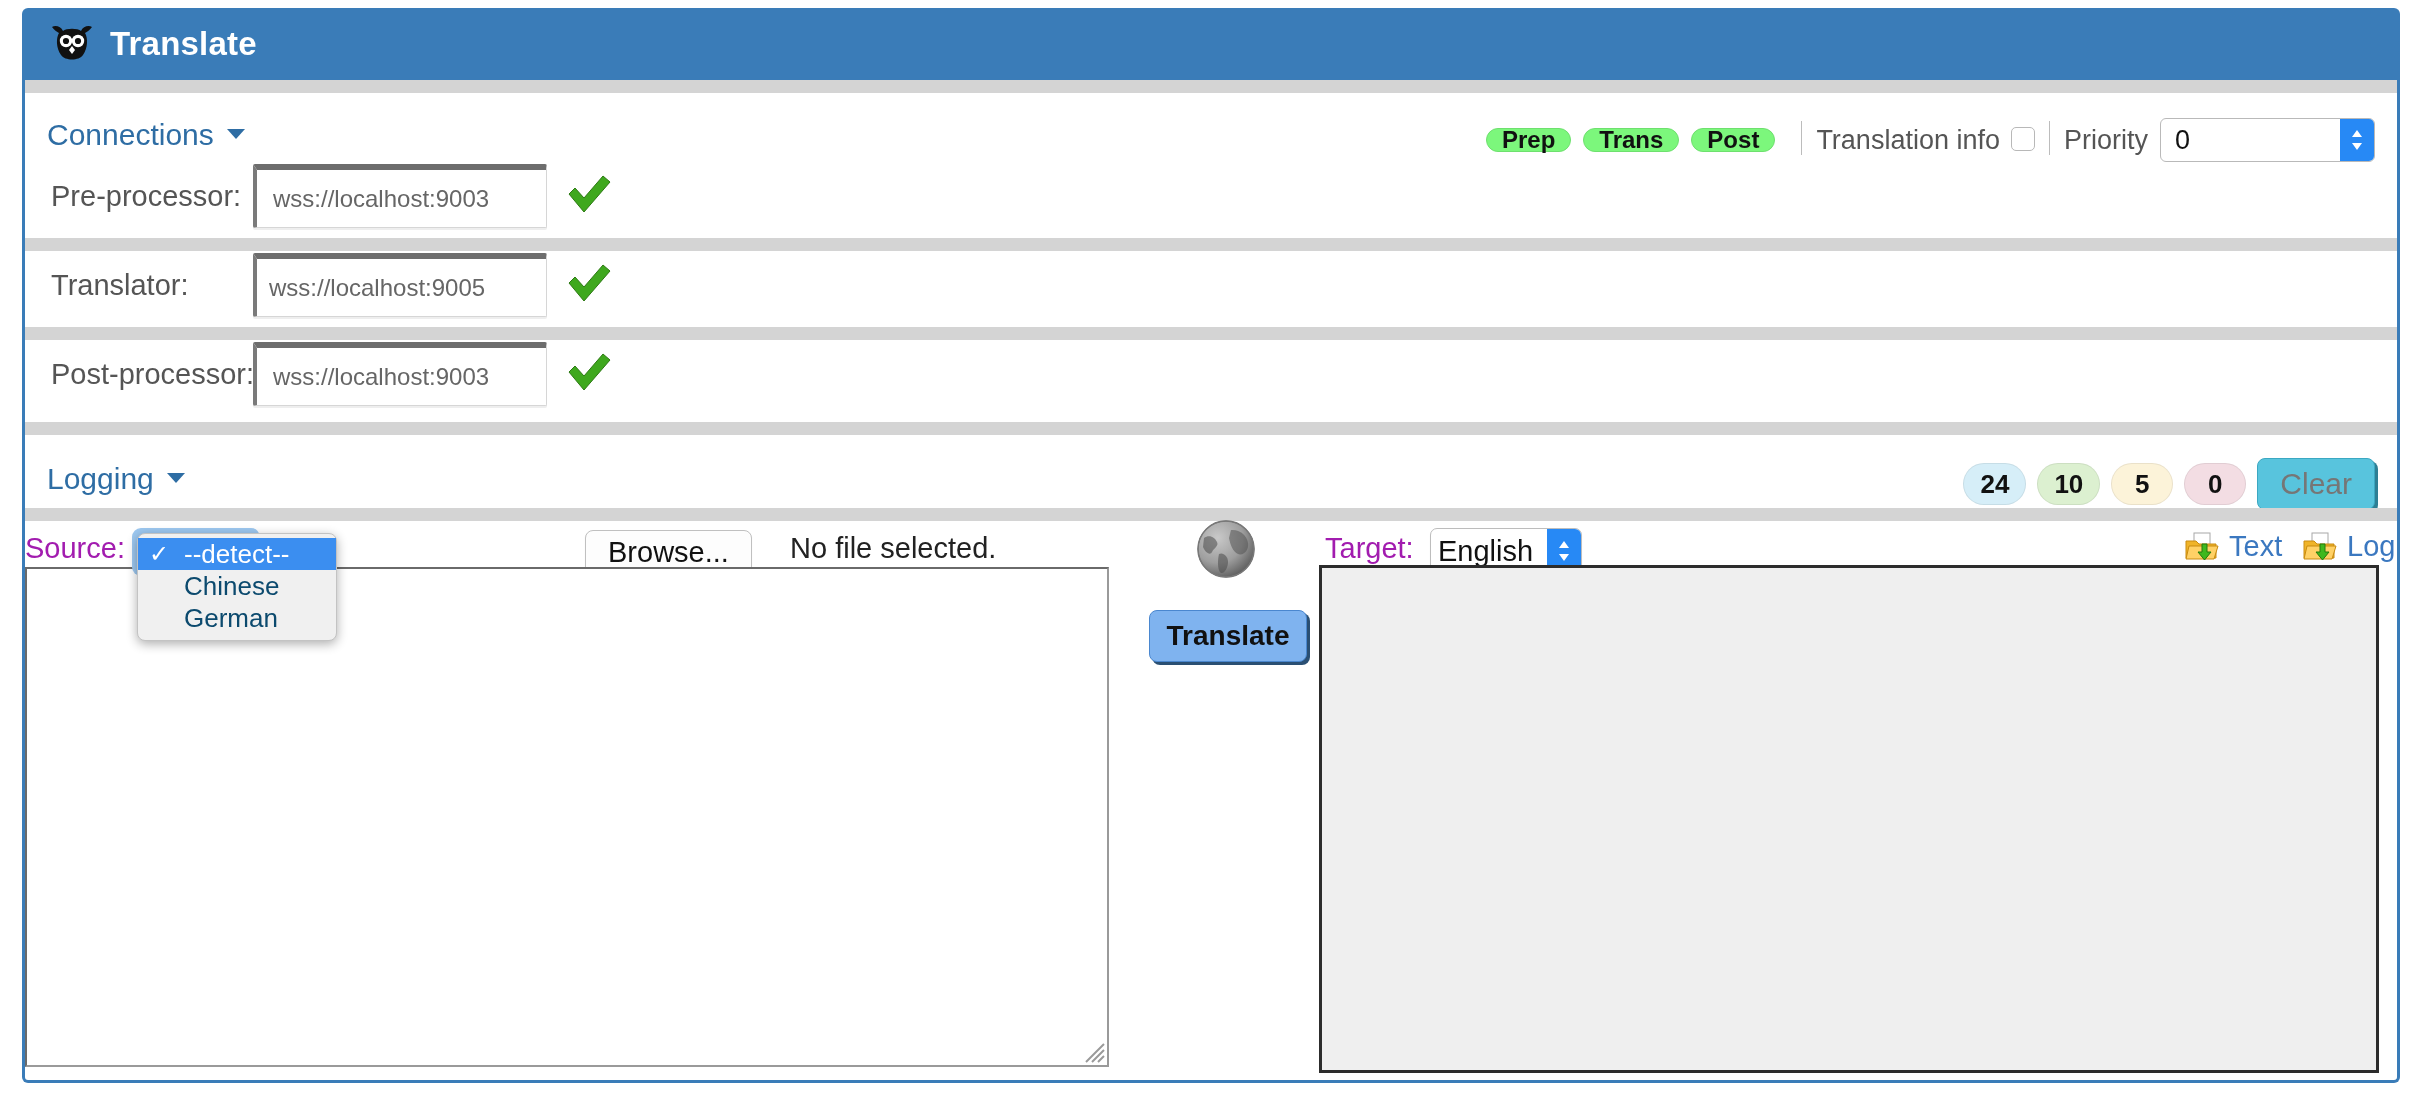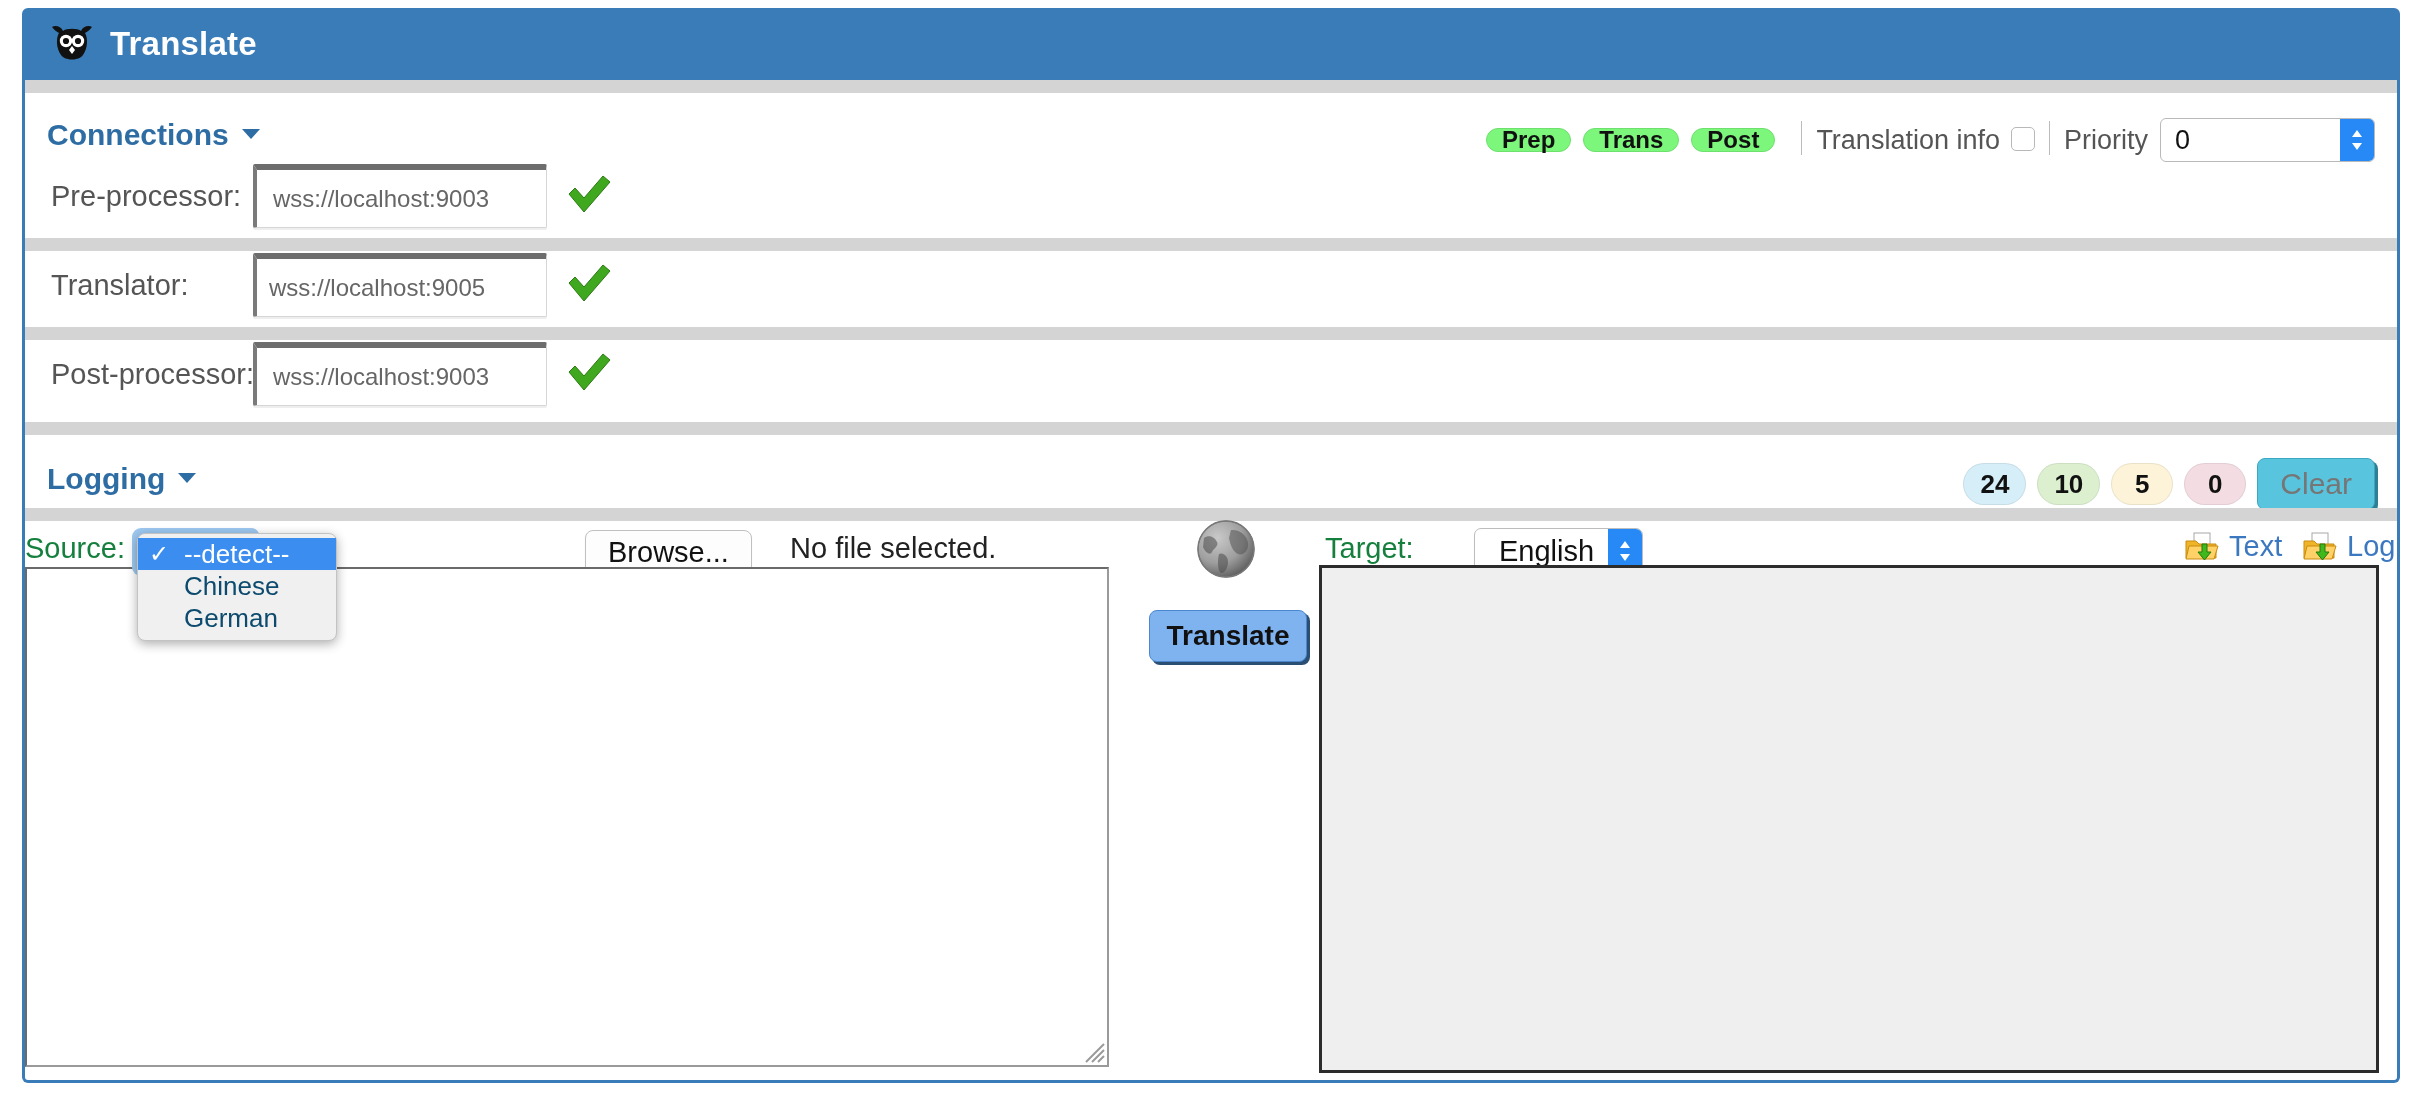--- a/index.html
+++ b/index.html
@@ -58,21 +58,21 @@
     left: 0; right: 0;
     height: 13px;
     background: #d4d4d4;
   }
 
   
   .section-head {
     position: absolute;
     color: #2e6da4;
     font-size: 30px;
-    font-weight: bold;
+    font-weight: normal;
     white-space: nowrap;
     cursor: pointer;
   }
   .caret {
     display: inline-block;
     margin-left: 13px;
     border-left: 9px solid transparent;
     border-right: 9px solid transparent;
     border-top: 10px solid #2e6da4;
     vertical-align: middle;
@@ -215,37 +215,36 @@
     border: 1px solid #3ba8c2;
     box-shadow: 3px 3px 0 #2e7f94;
     cursor: pointer;
     vertical-align: middle;
   }
 
   
   .io-label {
     position: absolute;
     font-size: 29px;
-    color: #15803d;
+    color: #a21caf;
     white-space: nowrap;
   }
 
   .select-box {
     position: absolute;
     display: inline-flex;
     align-items: center;
     height: 46px;
     border: 1px solid #bdbdbd;
     border-radius: 7px;
     background: #fff;
-    padding-left: 24px;
+    padding-left: 7px;
     padding-right: 48px;
     box-shadow: 0 1px 1px rgba(0,0,0,0.08);
     cursor: pointer;
-    margin-left: 44px;
   }
   .select-box .sel-val { font-size: 29px; color: #111; white-space: nowrap; }
   .select-box .spinner { border-top-right-radius: 6px; border-bottom-right-radius: 6px; height: 44px; }
 
   
   .dropdown {
     position: absolute;
     width: 200px;
     background: #f0f0f0;
     border-radius: 8px;

